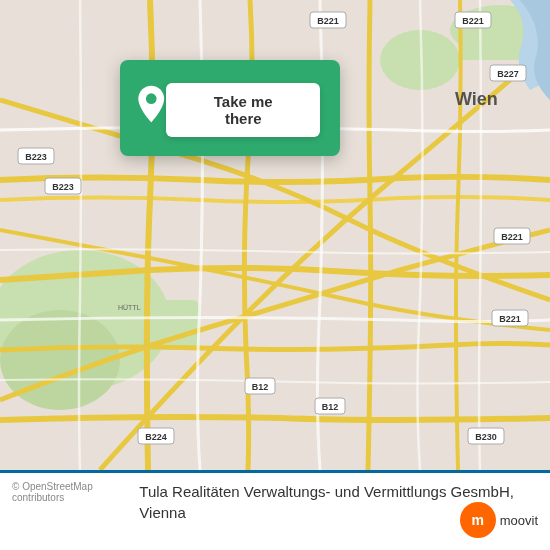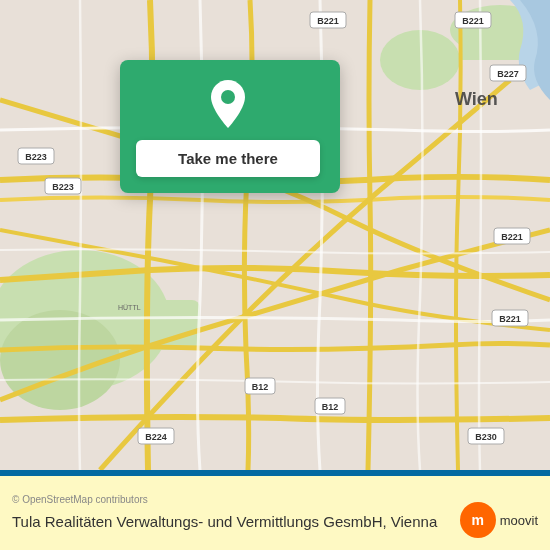--- a/index.html
+++ b/index.html
@@ -30,21 +30,21 @@
     
     .location-card {
       position: absolute;
       top: 60px;
       left: 120px;
       width: 220px;
       background: #2eaa6e;
       border-radius: 8px;
       padding: 20px 20px 16px 16px;
       display: flex;
-      flex-direction: column;
+      flex-direction: row;
       align-items: center;
       box-shadow: 0 4px 16px rgba(0,0,0,0.25);
     }
 
     .pin-icon {
       width: 40px;
       height: 48px;
       margin-bottom: 12px;
     }
 
@@ -59,26 +59,25 @@
       cursor: pointer;
       width: 100%;
       text-align: center;
       box-shadow: 0 2px 6px rgba(0,0,0,0.15);
     }
 
     
     #footer {
       width: 550px;
       height: 80px;
-      background: #fef9c3;
-      display: flex;
-      flex-direction: column;
+      background: #ffffff;
+      display: flex;
       justify-content: center;
       padding: 8px 12px;
-      border-top: 6px solid #0369a1;
+      border-top: 3px solid #0369a1;
       position: relative;
     }
 
     .attribution {
       font-size: 10px;
       color: #888;
       margin-bottom: 6px;
     }
 
     .place-name {

